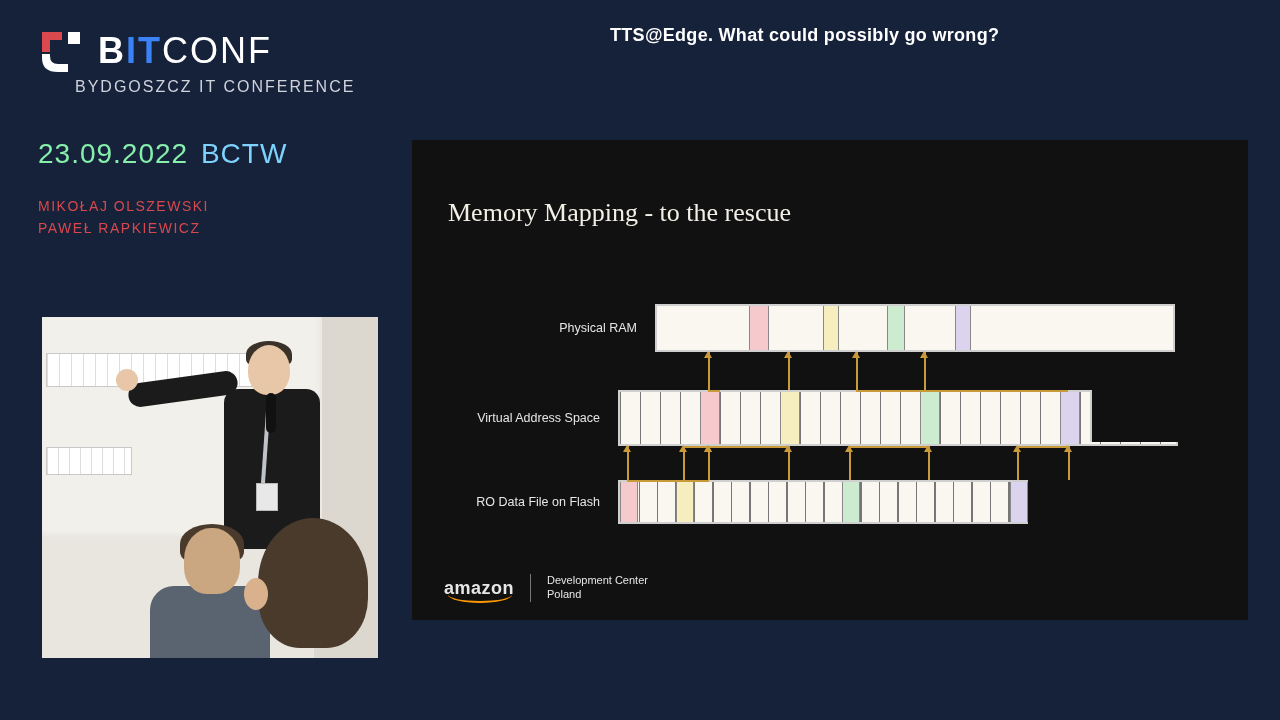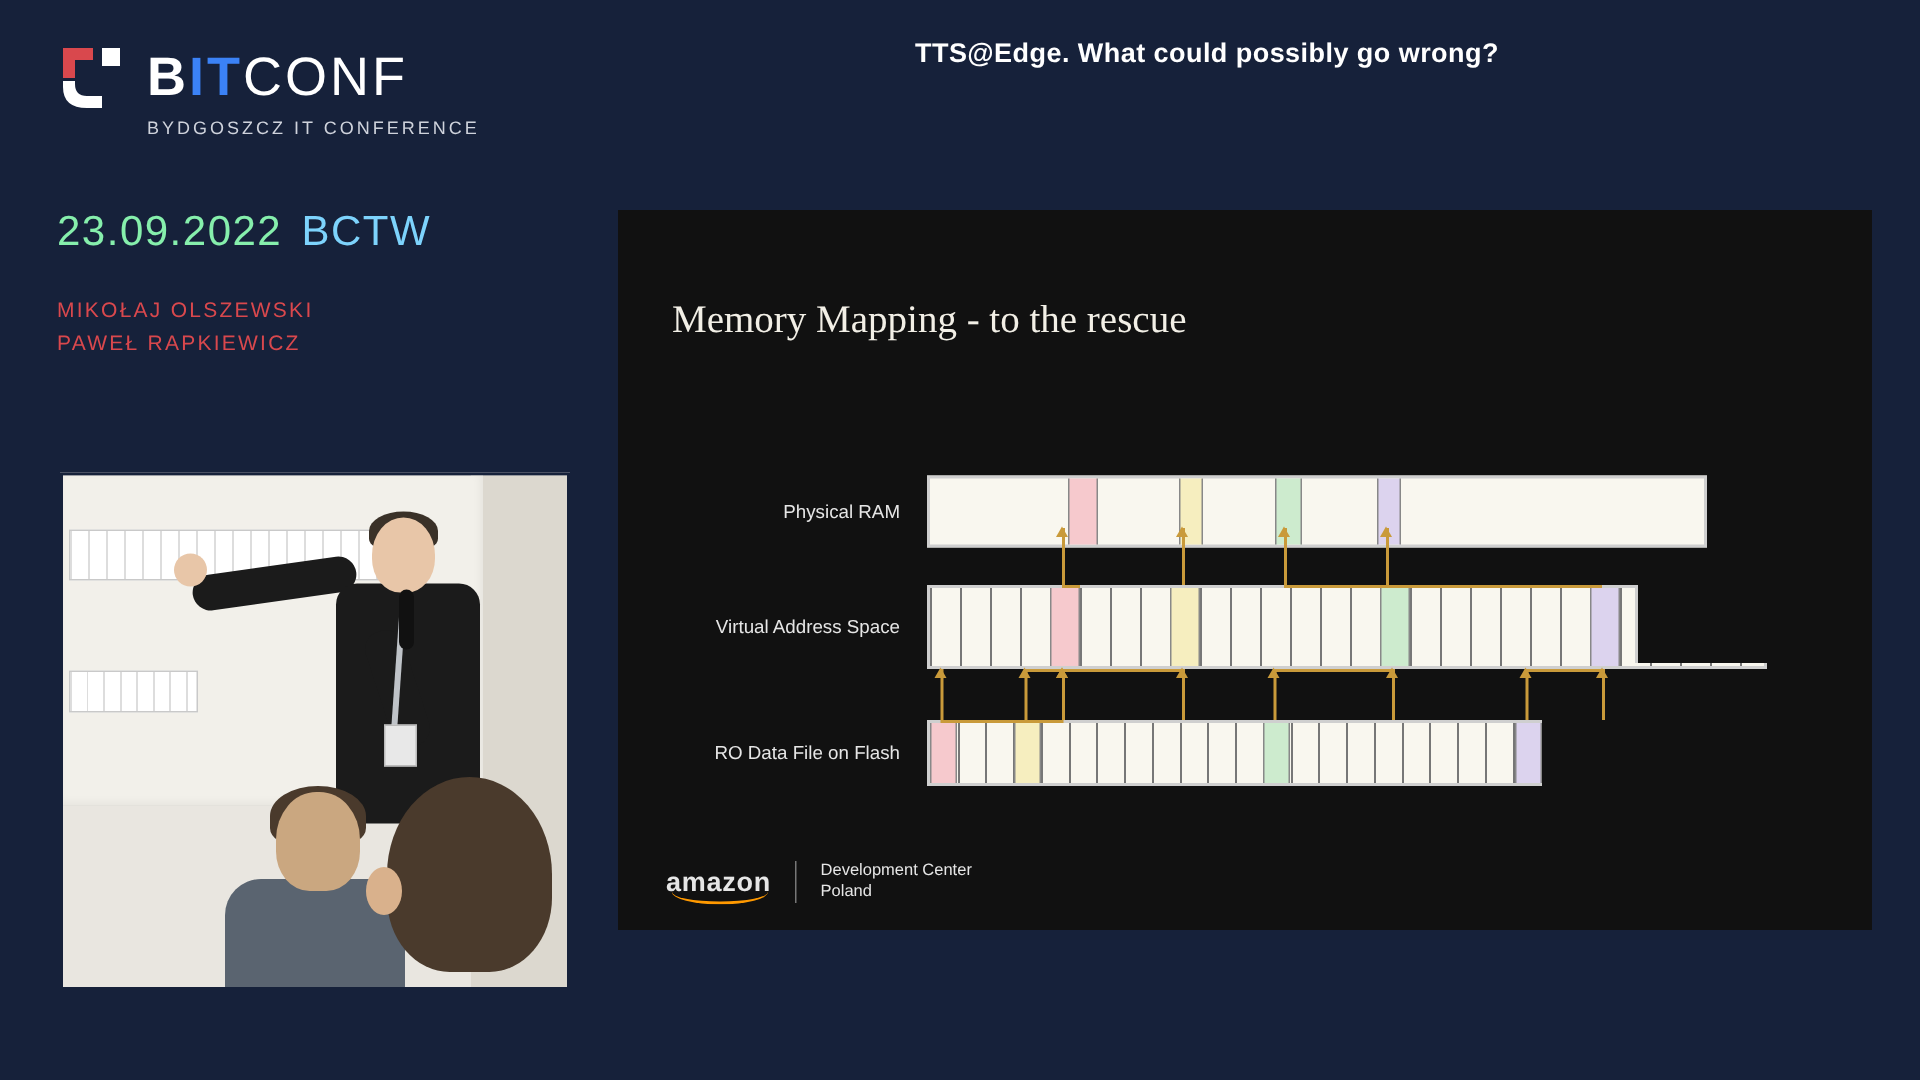--- a/index.html
+++ b/index.html
@@ -20,21 +20,21 @@
   
   .logo-block { position: absolute; top: 28px; left: 38px; }
   .logo-row { display: flex; align-items: center; gap: 14px; }
   .logo-mark {
     width: 46px; height: 46px; position: relative;
   }
   .logo-mark svg { width: 46px; height: 46px; }
   .logo-text { font-size: 36px; font-weight: 300; letter-spacing: 2px; line-height: 1; }
   .logo-text .b { font-weight: 700; }
   .logo-text .it { font-weight: 700; color: #3b82f6; }
-  .logo-sub { font-size: 12px; letter-spacing: 2px; margin-top: 4px; margin-left: 60px; color: #cfd3dc; font-weight: 300; }
+  .logo-sub { font-size: 16px; letter-spacing: 2px; margin-top: 4px; margin-left: 37px; color: #cfd3dc; font-weight: 300; }
 
   
   .date-row { position: absolute; top: 138px; left: 38px; font-size: 28px; letter-spacing: 1px; }
   .date-row .date { color: #86efac; font-weight: 500; }
   .date-row .venue { color: #7dd3fc; font-weight: 300; margin-left: 4px; }
 
   .speakers { position: absolute; top: 195px; left: 38px; font-size: 14px; letter-spacing: 1.5px; color: #d9484d; line-height: 1.6; font-weight: 500; }
 
   
   .camera {
@@ -218,21 +218,21 @@
       <div class="h"></div>
         <div class="ear"></div>
     </div>
   </div>
 
   <div class="slide">
     <div class="slide-subtitle">Memory Mapping - to the rescue</div>
 
     <div class="diagram">
 
-      <div class="row r1" style="top:13px;">
+      <div class="row r1" style="top:0px;justify-content:center;">
         <div class="label">Physical RAM</div>
         <div class="bar" style="width:520px;">
           <div class="seg pink" style="left:92px;  width:20px;"></div>
           <div class="seg yellow" style="left:166px; width:16px;"></div>
           <div class="seg green" style="left:230px; width:18px;"></div>
           <div class="seg purple" style="left:298px; width:16px;"></div>
         </div>
       </div>
 
       <div class="row r2" style="top:86px;">

